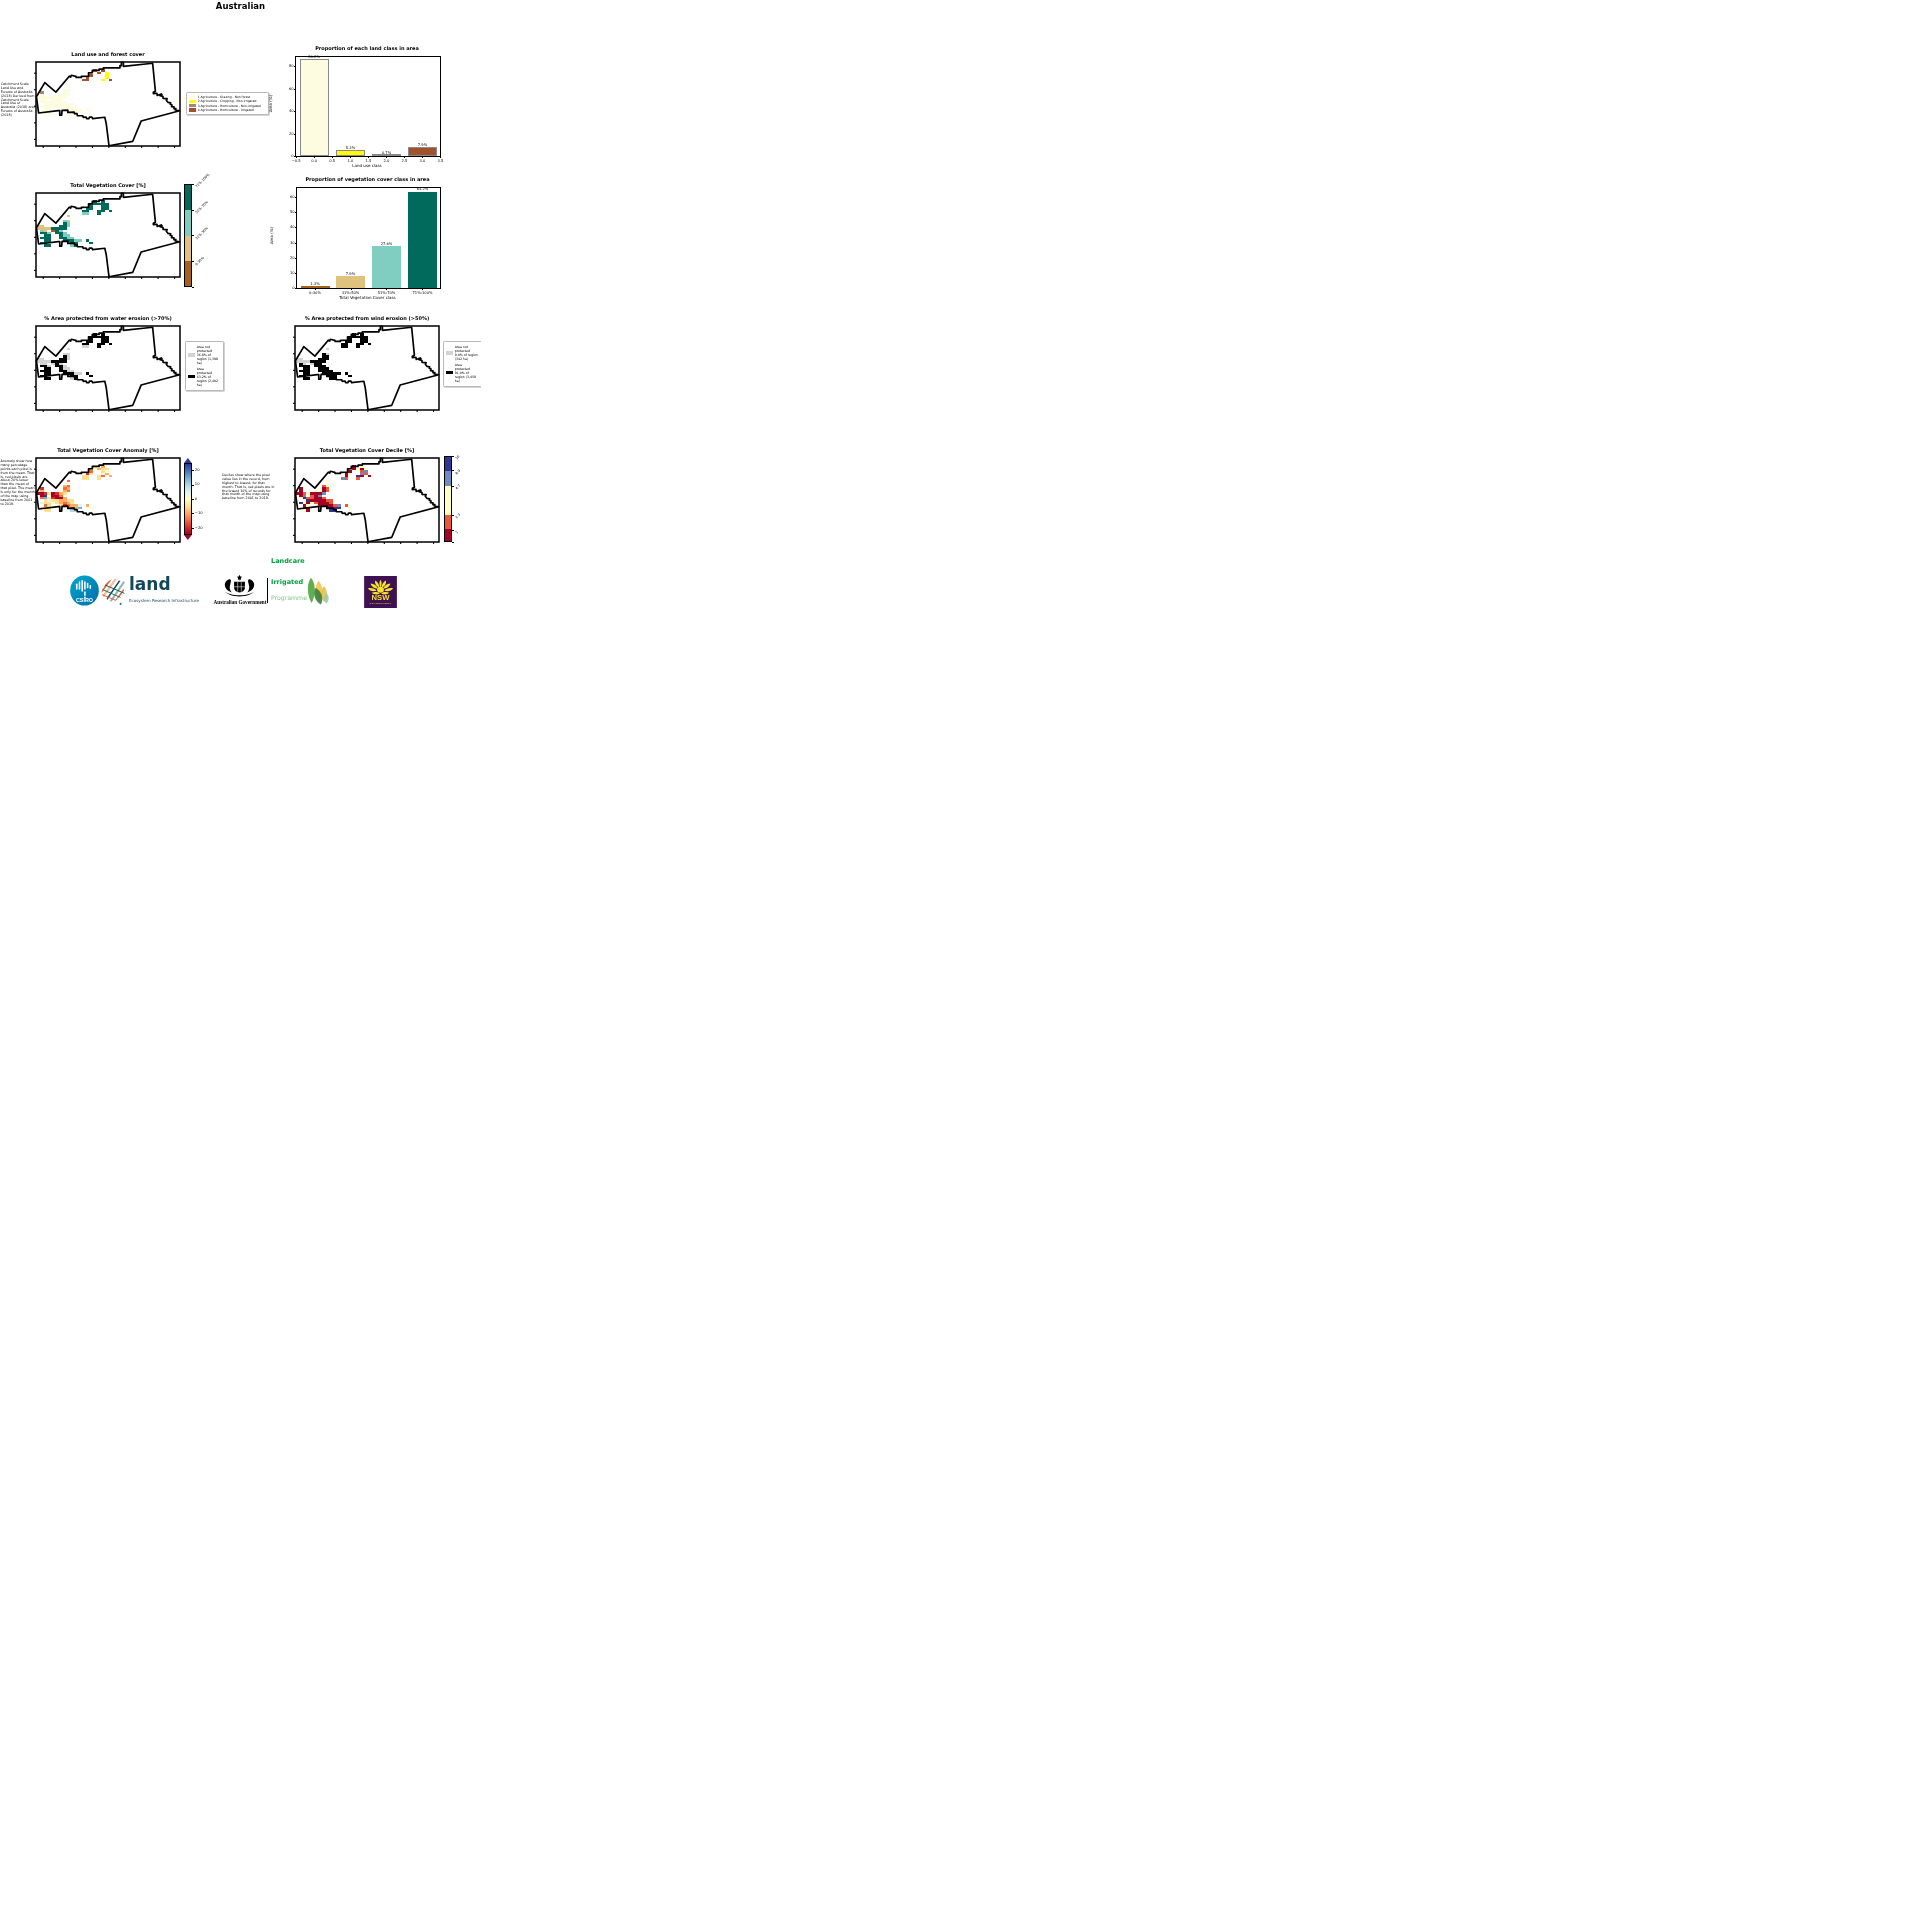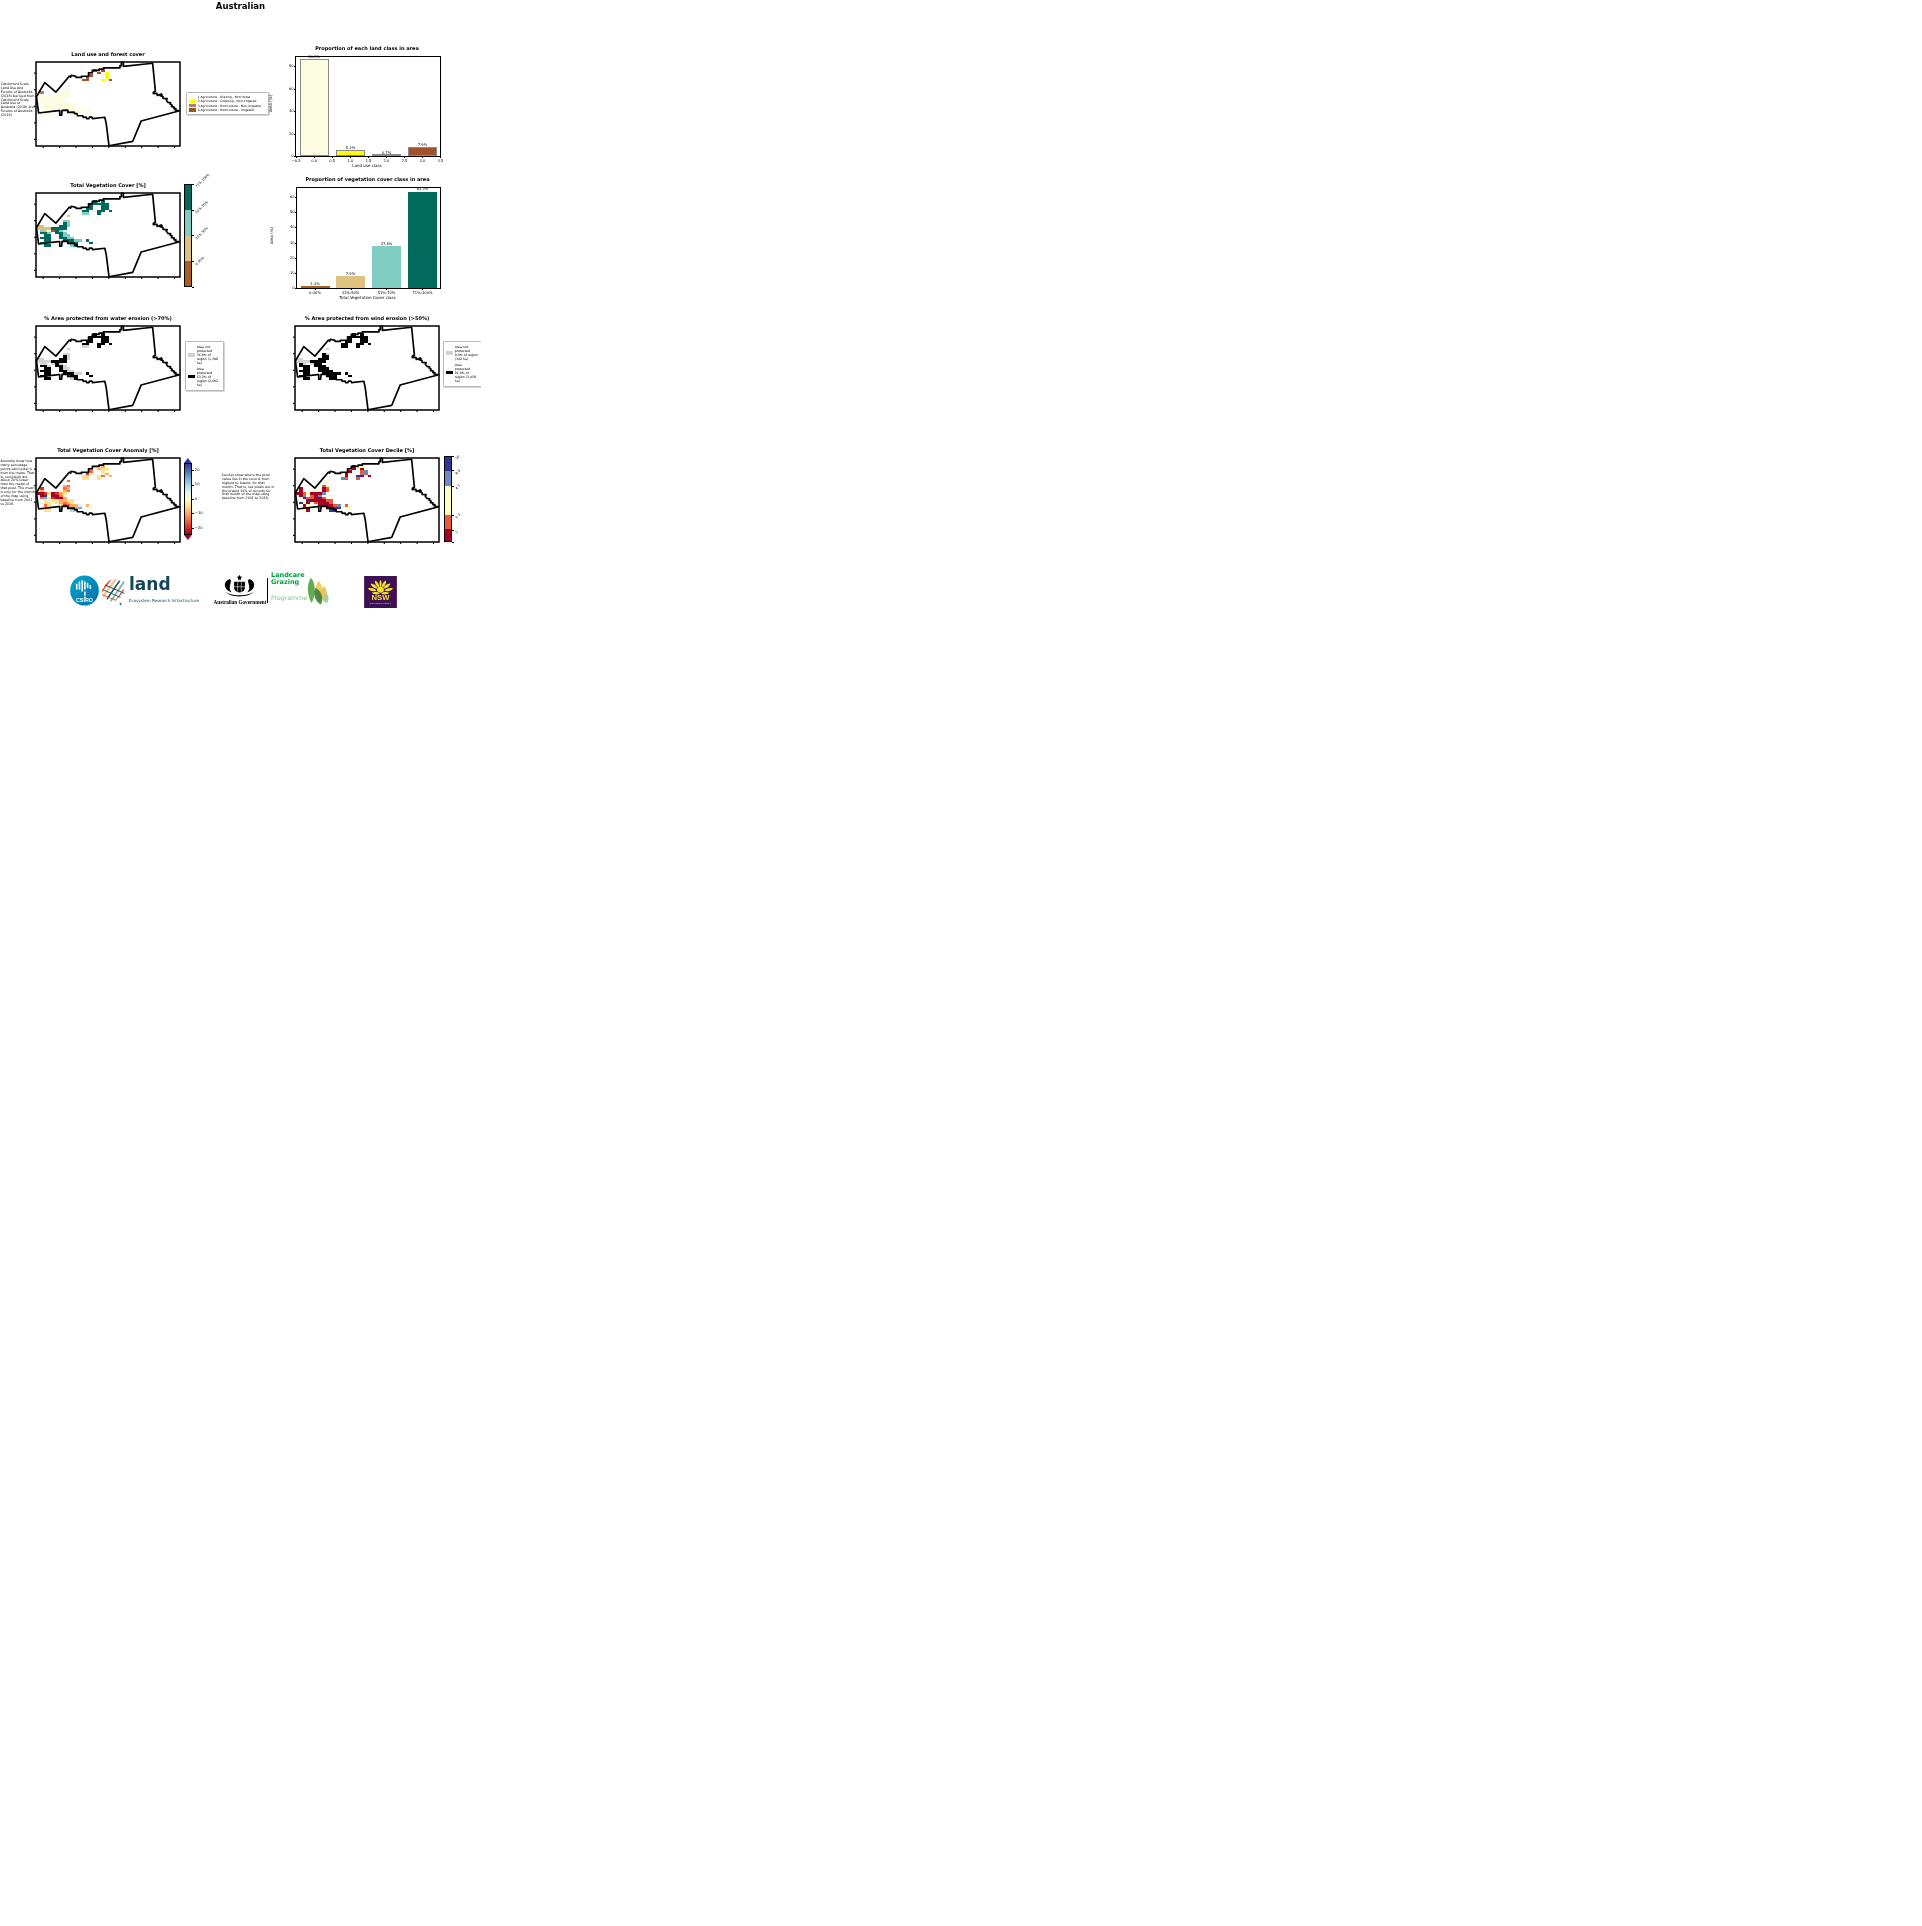--- a/index.html
+++ b/index.html
@@ -907,22 +907,22 @@
       <g stroke="#ffffff" stroke-width="1.4">
         <line x1="53.3" y1="20" x2="53.3" y2="46"></line>
         <line x1="62.6" y1="20" x2="62.6" y2="46"></line>
         <line x1="44" y1="33" x2="72" y2="33"></line>
       </g>
     </svg>
     <div class="footer-text" style="left:206px;top:599px;width:68px;text-align:center;font-size:5.2px;font-weight:bold;font-family:'Liberation Serif',serif;">Australian Government</div>
 
     <div style="position:absolute;left:267px;top:578px;width:0.5px;height:25px;background:#000;"></div>
 
-    <div class="footer-text" style="left:271px;top:579px;font-size:6.5px;font-weight:bold;color:#00a33d;line-height:1.15;">Grazing</div>
-    <div class="footer-text" style="left:271px;top:572px;font-size:6.5px;font-weight:bold;color:#00a33d;line-height:1.15;">Landcare</div>
+    <div class="footer-text" style="left:271px;top:579px;font-size:6.5px;font-weight:bold;color:#00a33d;line-height:1.15;">Irrigated</div>
+    <div class="footer-text" style="left:271px;top:558px;font-size:6.5px;font-weight:bold;color:#00a33d;line-height:1.15;">Landcare</div>
     <div class="footer-text" style="left:271px;top:594px;font-size:6.2px;color:#7dc383;line-height:1.15;">Programme</div>
 
     <svg style="position:absolute;left:304px;top:576px;" width="28.5" height="31" viewBox="0 0 74 80">
       <path d="M18,4 C30,18 32,44 20,70 C8,50 6,22 18,4 Z" fill="#5aaa46" opacity="0.95"></path>
       <path d="M38,12 C50,26 52,48 40,68 C28,52 26,28 38,12 Z" fill="#f2c13d" opacity="0.85"></path>
       <path d="M52,26 C62,38 62,54 52,68 C42,56 42,38 52,26 Z" fill="#e8b53a" opacity="0.8"></path>
       <path d="M30,30 C46,40 52,56 44,74 C28,66 22,46 30,30 Z" fill="#2f7d3b" opacity="0.85"></path>
       <path d="M58,44 C66,52 66,62 58,72 C50,64 50,52 58,44 Z" fill="#9ec9a3" opacity="0.9"></path>
     </svg>
 

